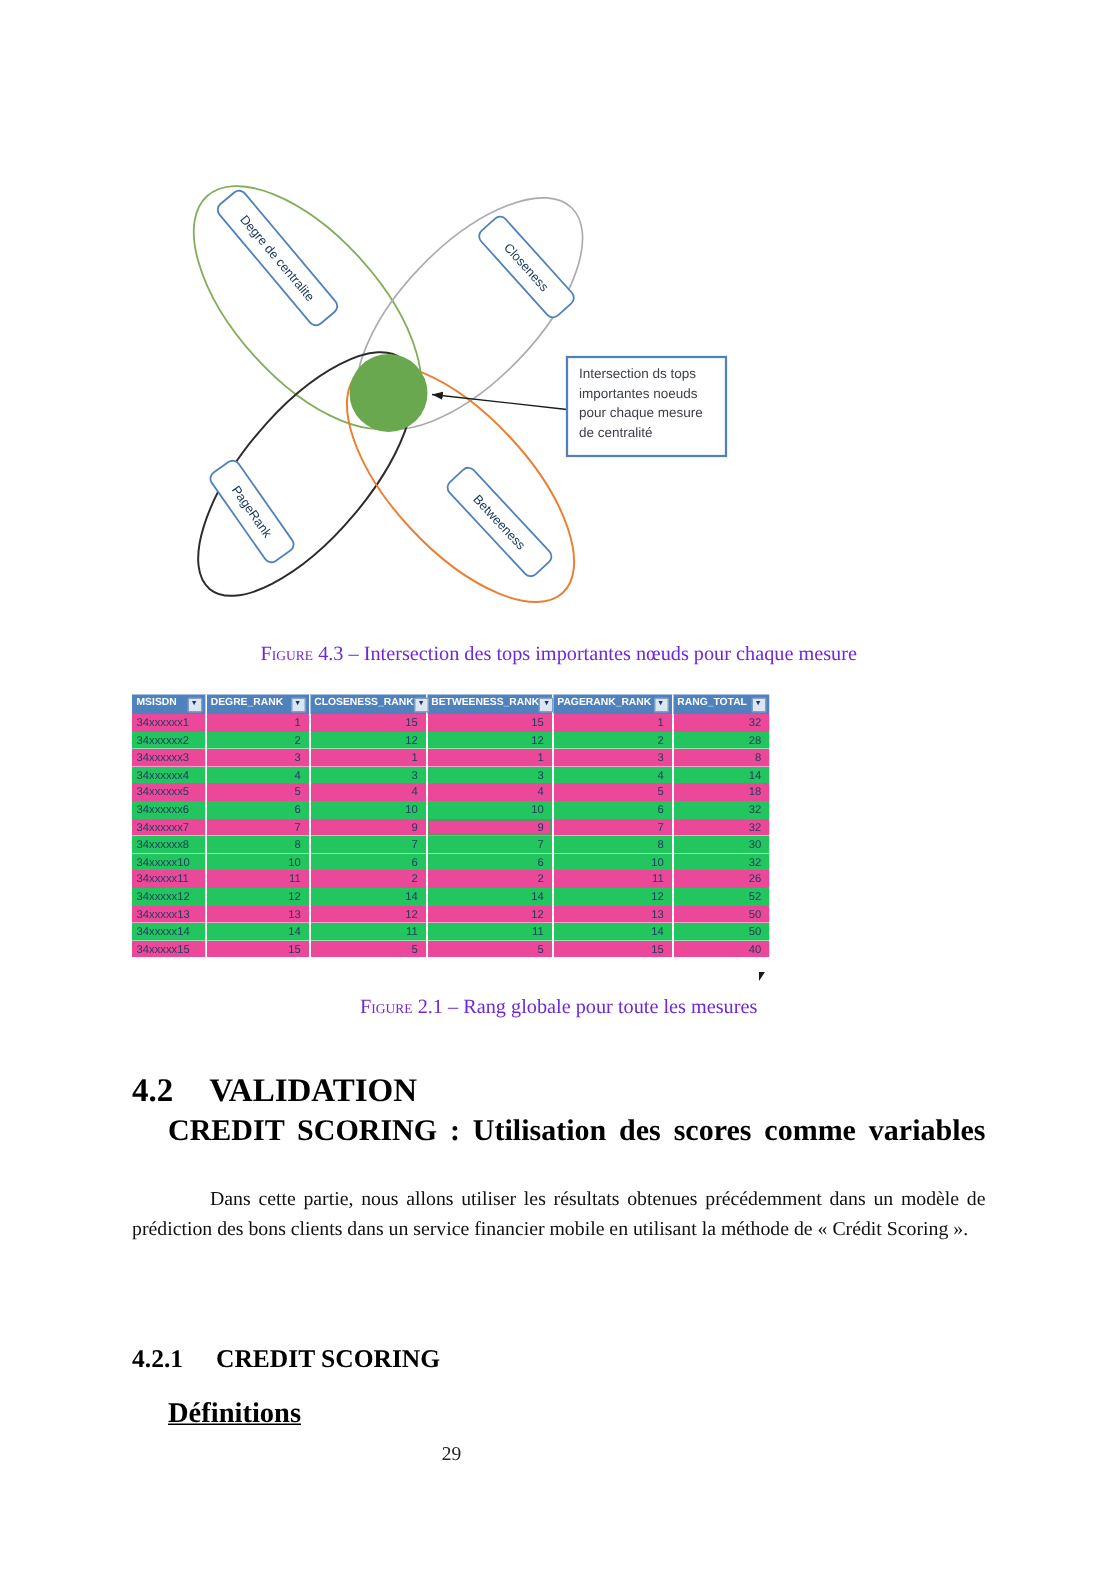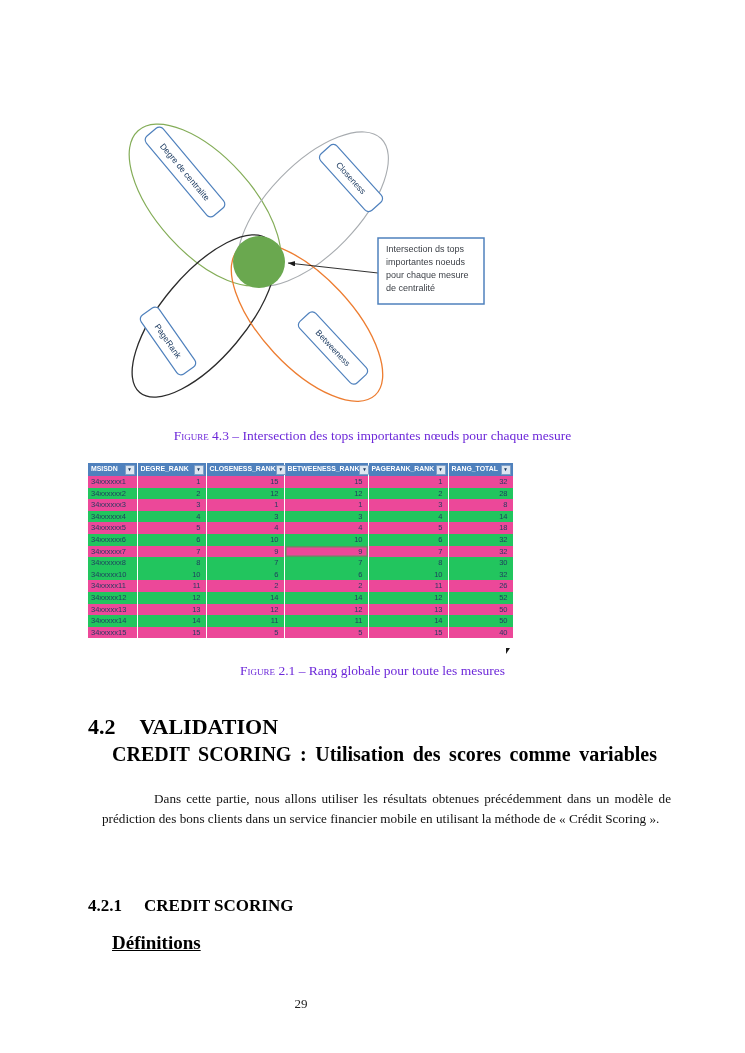--- a/index.html
+++ b/index.html
@@ -35,28 +35,28 @@
   .cursor-mark{position:absolute;left:418px;top:185px;width:0;height:0;
                border-left:4px solid #1a1a1a;border-bottom:6px solid transparent;}
 
   
   .h-42{position:absolute;left:88px;top:698px;width:569px;font-size:22px;font-weight:bold;color:#000;margin-top:16px;}
   .h-42 .num{margin-right:24px;}
   .credit-h{position:absolute;left:88px;top:743px;width:569px;font-size:20px;font-weight:bold;
             color:#000;line-height:22px;}
   .credit-h .l1{text-align:justify;text-align-last:justify;text-indent:24px;}
   .body-text{position:absolute;left:88px;top:789px;width:569px;font-size:13.2px;
-             line-height:19.5px;text-align:justify;color:#111;margin-left:14px;}
+             line-height:19.5px;text-align:justify;color:#111;}
   .body-text p{margin:0;}
   .body-text p.indent{text-indent:52px;}
   .h-421{position:absolute;left:88px;top:896px;width:569px;font-size:17px;font-weight:bold;color:#000;}
   .h-421 .num{margin-right:22px;}
   .defs{position:absolute;left:112px;top:932px;font-size:19px;font-weight:bold;
         text-decoration:underline;color:#000;}
-  .pageno{position:absolute;left:0;top:996px;width:602px;text-align:center;font-size:13px;color:#222;}
+  .pageno{position:absolute;left:0;top:961px;width:602px;text-align:center;font-size:13px;color:#222;}
 </style>
 </head>
 <body>
 
 <div class="page">
 
   <div class="fig43">
     <svg width="400" height="305" viewBox="0 0 400 305">
       <defs>
         <marker id="ah" markerWidth="9" markerHeight="7" refX="8" refY="3" orient="auto">

